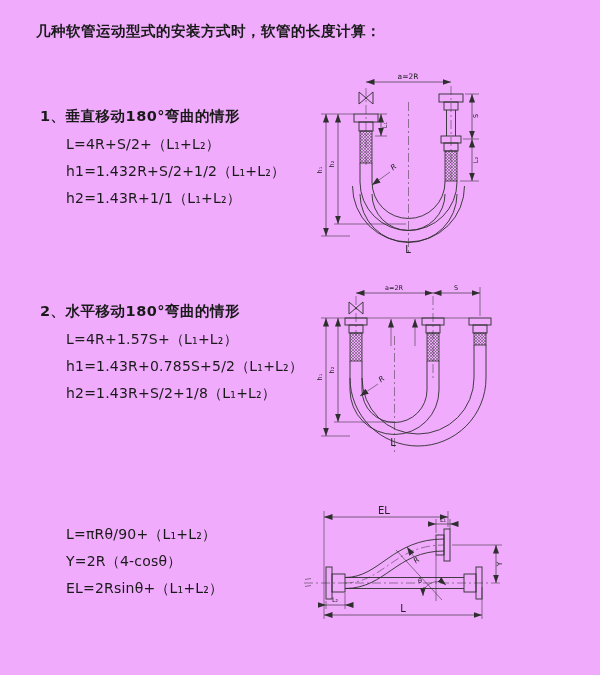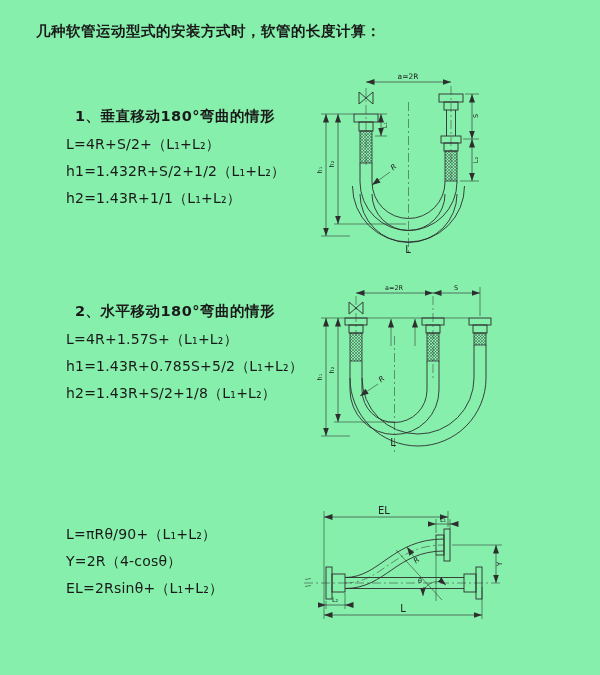--- a/index.html
+++ b/index.html
@@ -1,27 +1,27 @@
 <!DOCTYPE html>
 <html><head>
 <meta charset="utf-8">
 <style>
   html,body { margin:0; padding:0; }
   body {
     width:600px; height:675px; background:#ffffff; position:relative;
     font-family:"DejaVu Sans","Liberation Sans",sans-serif; color:#1a1a1a;
     overflow:hidden;
   }
-  .page { position:absolute; inset:0; background:#86efac; }
+  .page { position:absolute; inset:0; background:#f0abfc; }
   .title {
     position:absolute; left:36px; top:22px;
     font-size:14.5px; font-weight:bold; letter-spacing:0.5px;
   }
   .sec { position:absolute; left:40px; width:270px; }
-  .sec .heading { font-size:14.5px; font-weight:bold; letter-spacing:0.5px;text-align:center; }
+  .sec .heading { font-size:14.5px; font-weight:bold; letter-spacing:0.5px; }
   .sec .formula {
     font-size:14px; margin-left:26px; margin-top:9px; line-height:18px;
     letter-spacing:0.2px; white-space:nowrap;
   }
   #sec1 { top:107px; }
   #sec2 { top:302px; }
   #sec3 { top:516px; }
   svg.diagram { position:absolute; }
   #d1 { left:308px; top:68px; }
   #d2 { left:308px; top:278px; }

